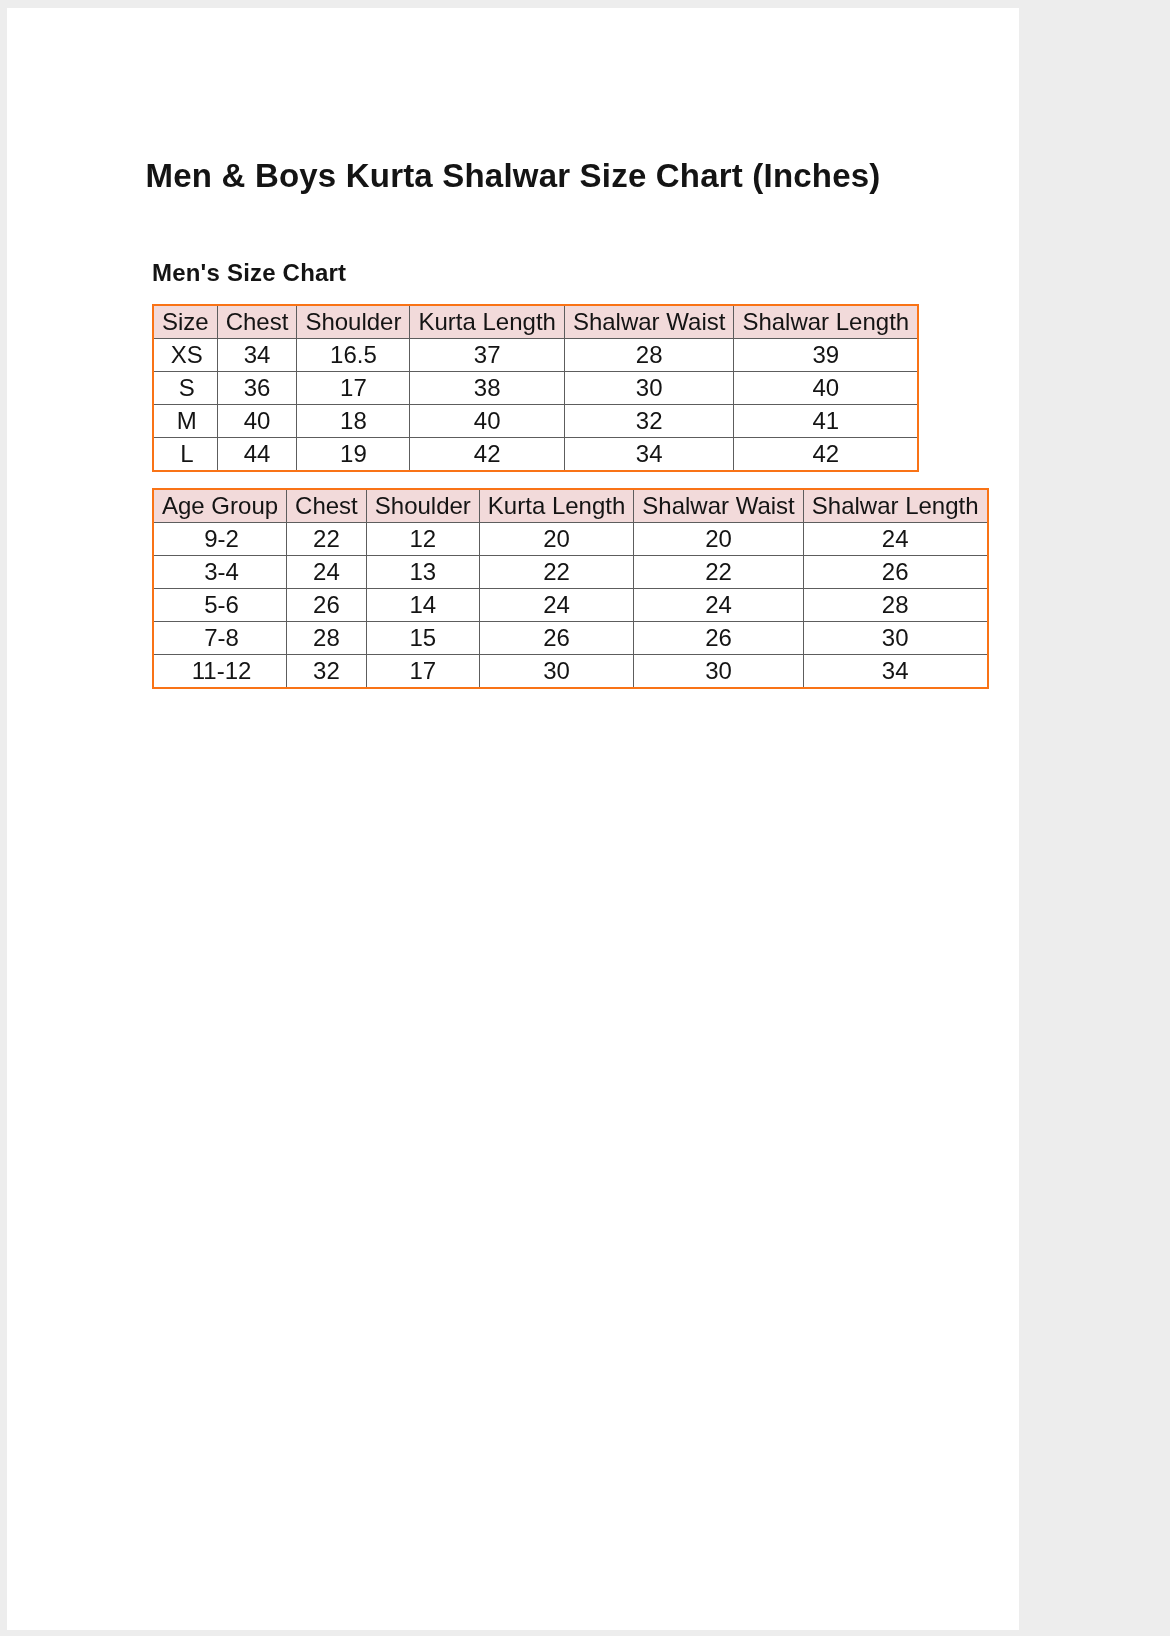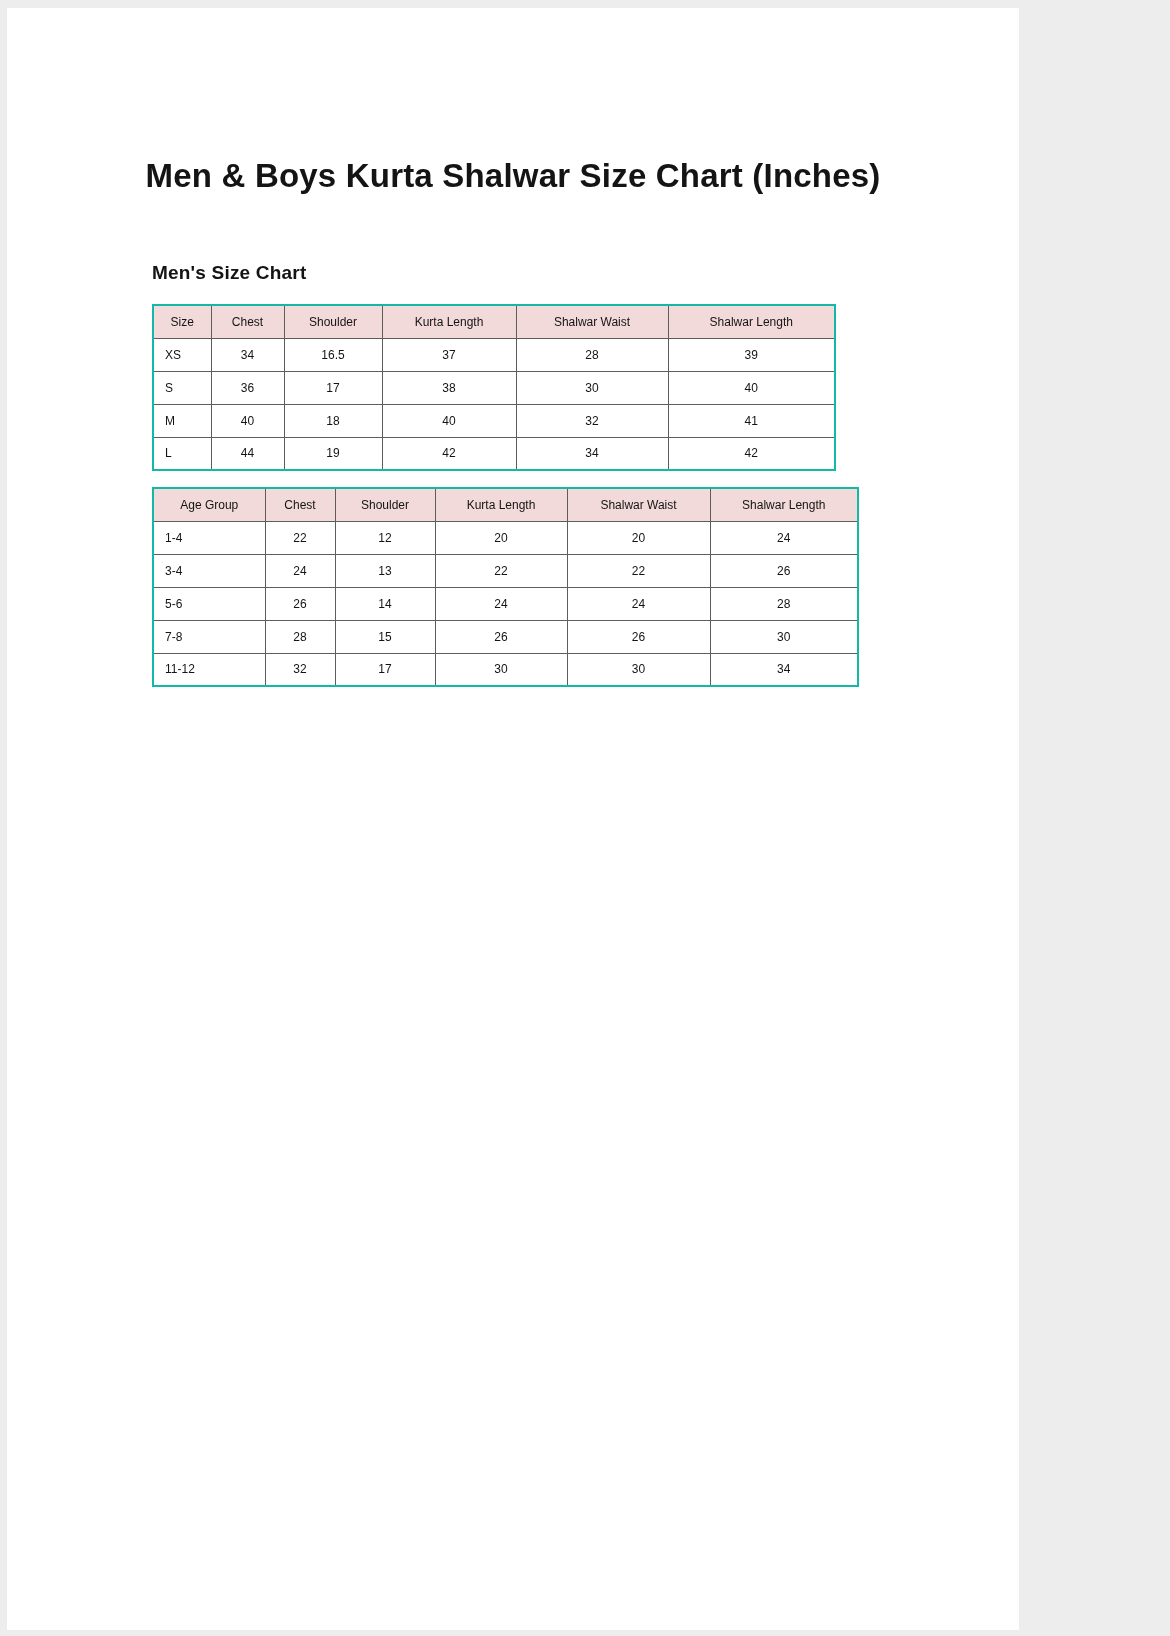--- a/index.html
+++ b/index.html
@@ -27,49 +27,49 @@
     font-weight: bold;
     text-align: center;
     letter-spacing: 0.2px;
   }
   .content {
     padding-left: 145px;
     padding-right: 40px;
   }
   .section-heading {
     margin: 0;
-    font-size: 19px;
+    font-size: 24px;
     line-height: 30px;
     font-weight: bold;
     letter-spacing: 0.2px;
   }
   .heading-men  { margin-top: 62px; }
   .heading-boys { margin-top: 70px; }
 
   table.size-table {
     border-collapse: collapse;
     margin-top: 16px;
-    border: 2px solid #14b8a6;
-    font-size: 12px;
+    border: 2px solid #f97316;
+    font-size: 24px;
     table-layout: fixed;
   }
   table.size-table th,
   table.size-table td {
     border: 1px solid #5d5d5d;
     height: 33px;
     padding: 2px 8px;
     text-align: center;
     font-weight: normal;
     vertical-align: middle;
     white-space: nowrap;
     overflow: hidden;
   }
   table.size-table th { background: #f2dada; }
   table.size-table tbody td:first-child {
-    text-align: left;
+    text-align: center;
     padding-left: 11px;
   }
 
   
   table.men col:nth-child(1) { width: 58px; }
   table.men col:nth-child(2) { width: 73px; }
   table.men col:nth-child(3) { width: 98px; }
   table.men col:nth-child(4) { width: 134px; }
   table.men col:nth-child(5) { width: 152px; }
   table.men col:nth-child(6) { width: 167px; }
@@ -164,21 +164,21 @@
               <th>Age Group</th>
               <th>Chest</th>
               <th>Shoulder</th>
               <th>Kurta Length</th>
               <th>Shalwar Waist</th>
               <th>Shalwar Length</th>
             </tr>
           </thead>
           <tbody>
             <tr>
-              <td>1-4</td>
+              <td>9-2</td>
               <td>22</td>
               <td>12</td>
               <td>20</td>
               <td>20</td>
               <td>24</td>
             </tr>
             <tr>
               <td>3-4</td>
               <td>24</td>
               <td>13</td>

